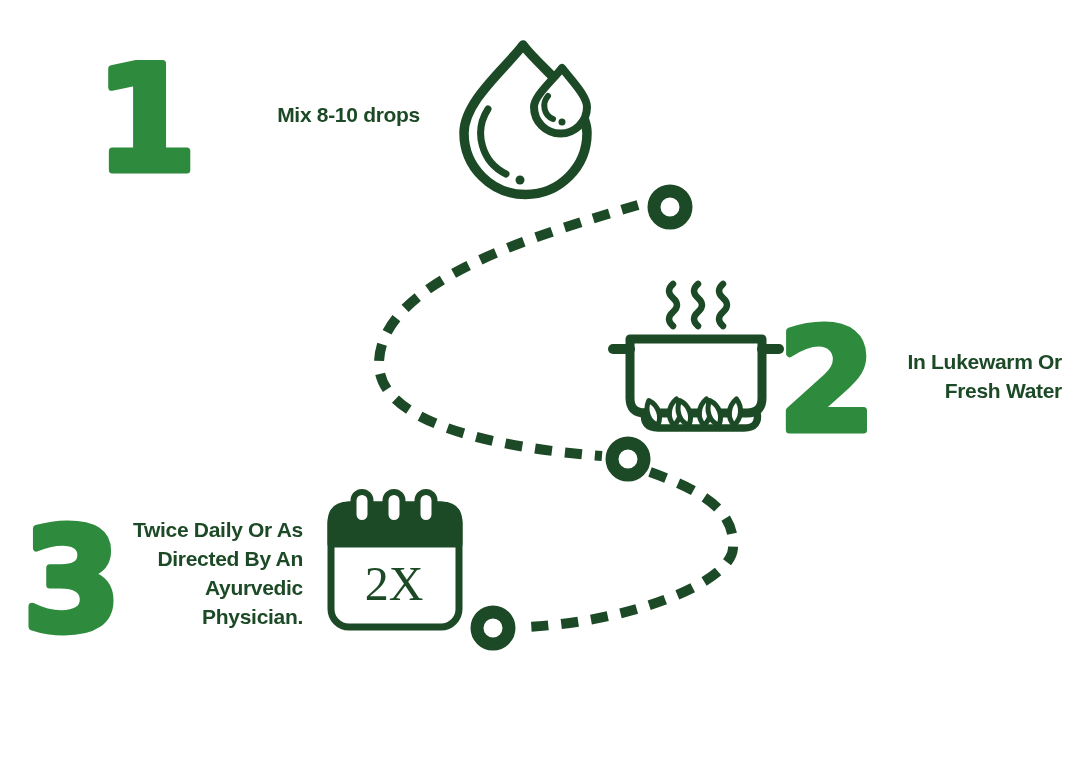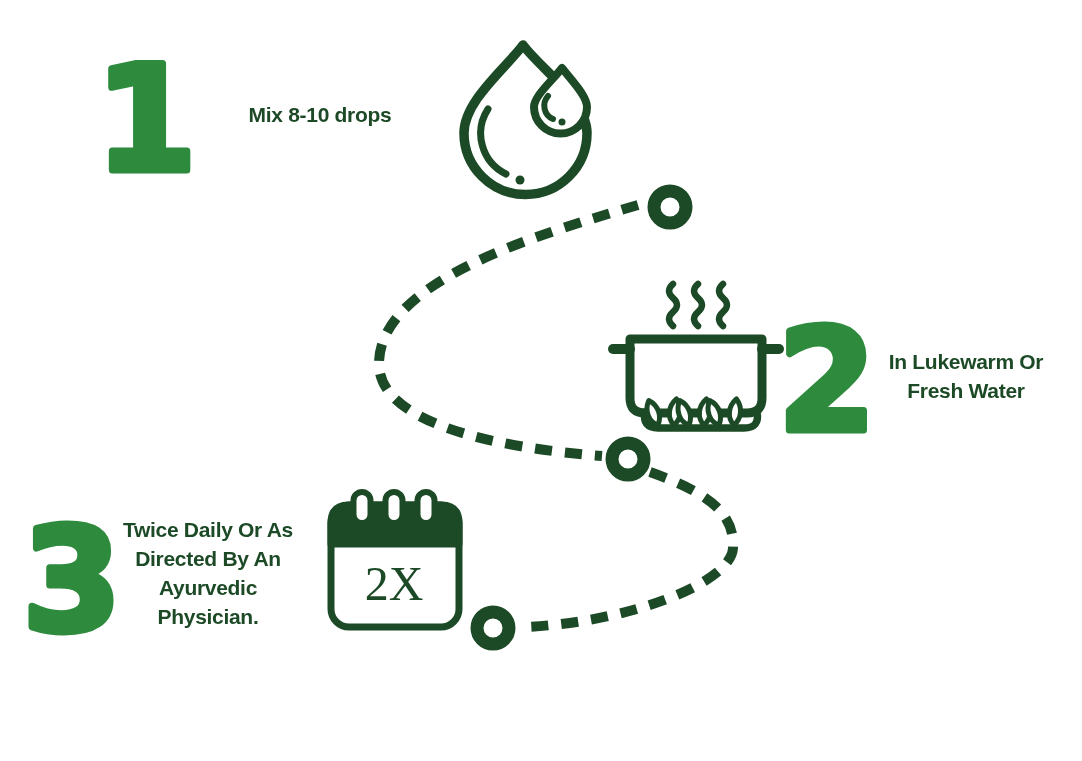--- a/index.html
+++ b/index.html
@@ -45,21 +45,21 @@
   .badge-text{
     fill:var(--dark);
     font-family:"Liberation Serif",serif;
     font-size:48px;
   }
   .step-label{
     position:absolute;
     color:var(--dark);
     font-family:"Liberation Sans",sans-serif;
     font-weight:bold;
-    text-align:center;
+    text-align:right;
     white-space:pre-line;
     letter-spacing:-0.3px;
   }
   .label-1{left:220px;top:102px;width:200px;font-size:21px;line-height:26px;}
   .label-2{left:870px;top:348px;width:192px;font-size:21px;line-height:28.5px;}
   .label-3{left:113px;top:515px;width:190px;font-size:21px;line-height:29px;}
 </style>
 </head>
 <body>
 

